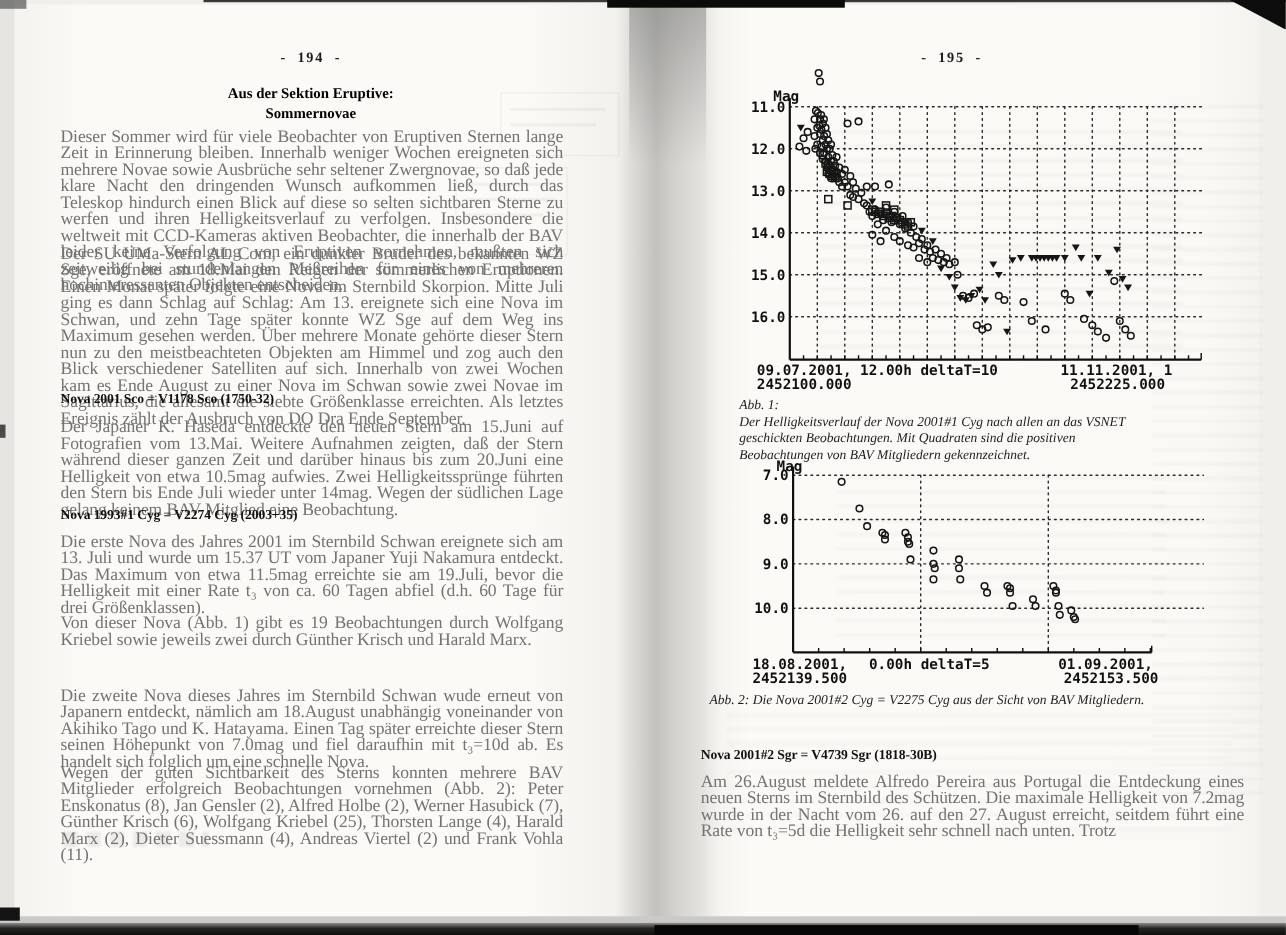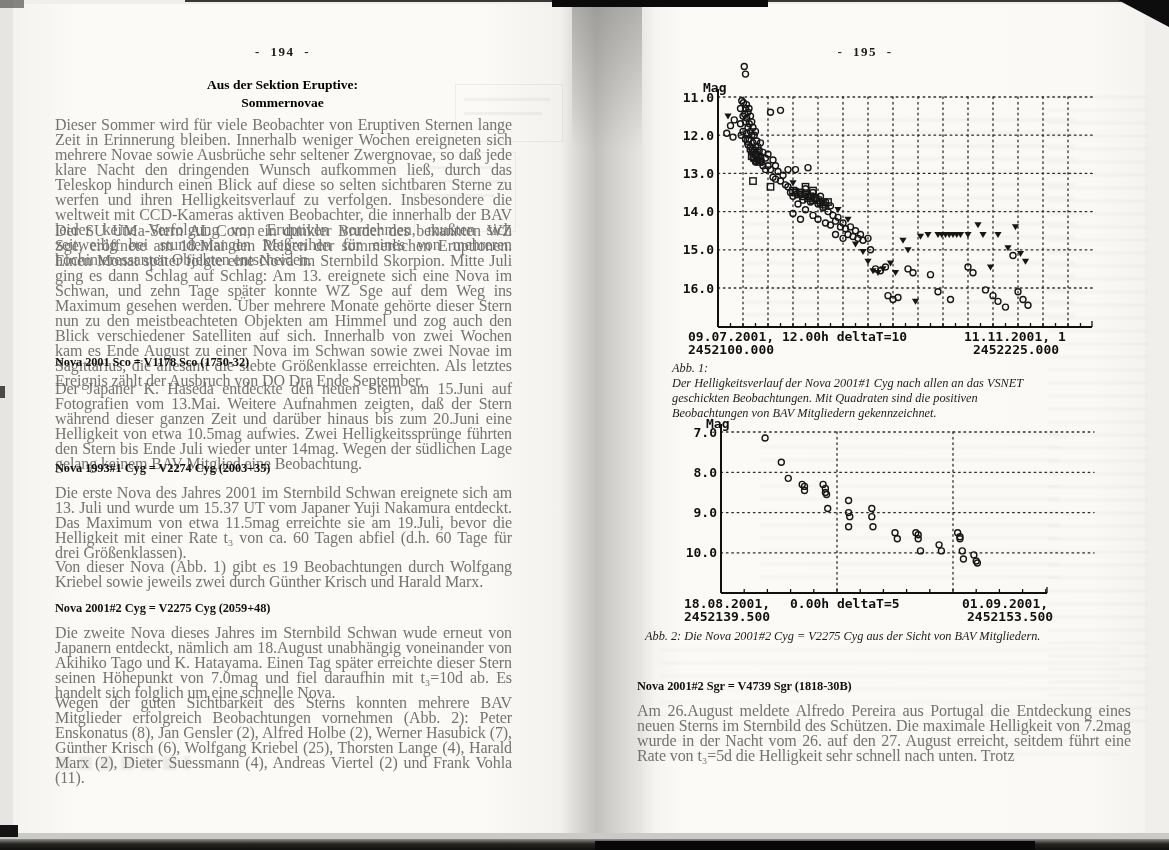--- a/index.html
+++ b/index.html
@@ -99,21 +99,20 @@
 
   <p class="txt" style="left:55px;top:223px;width:457px;">Der SU UMa-Stern AL Com, ein dunkler Bruder des bekannten WZ Sge, eröffnete am 18.Mai den Reigen der sommerlichen Eruptionen. Einen Monat später folgte eine Nova im Sternbild Skorpion. Mitte Juli ging es dann Schlag auf Schlag: Am 13. ereignete sich eine Nova im Schwan, und zehn Tage später konnte WZ Sge auf dem Weg ins Maximum gesehen werden. Über mehrere Monate gehörte dieser Stern nun zu den meistbeachteten Objekten am Himmel und zog auch den Blick verschiedener Satelliten auf sich. Innerhalb von zwei Wochen kam es Ende August zu einer Nova im Schwan sowie zwei Novae im Sagittarius, die allesamt die siebte Größenklasse erreichten. Als letztes Ereignis zählt der Ausbruch von DO Dra Ende September.</p>
 
   <p class="bhead" style="left:55px;top:355px;width:457px;">Nova 2001 Sco = V1178 Sco (1750-32)</p>
   <p class="txt" style="left:55px;top:381px;width:457px;">Der Japaner K. Haseda entdeckte den neuen Stern am 15.Juni auf Fotografien vom 13.Mai. Weitere Aufnahmen zeigten, daß der Stern während dieser ganzen Zeit und darüber hinaus bis zum 20.Juni eine Helligkeit von etwa 10.5mag aufwies. Zwei Helligkeitssprünge führten den Stern bis Ende Juli wieder unter 14mag. Wegen der südlichen Lage gelang keinem BAV Mitglied eine Beobachtung.</p>
 
   <p class="bhead" style="left:55px;top:461px;width:457px;">Nova 1993#1 Cyg = V2274 Cyg (2003+35)</p>
   <p class="txt" style="left:55px;top:485px;width:457px;">Die erste Nova des Jahres 2001 im Sternbild Schwan ereignete sich am 13. Juli und wurde um 15.37 UT vom Japaner Yuji Nakamura entdeckt. Das Maximum von etwa 11.5mag erreichte sie am 19.Juli, bevor die Helligkeit mit einer Rate t₃ von ca. 60 Tagen abfiel (d.h. 60 Tage für drei Größenklassen).</p>
   <p class="txt" style="left:55px;top:559px;width:457px;">Von dieser Nova (Abb. 1) gibt es 19 Beobachtungen durch Wolfgang Kriebel sowie jeweils zwei durch Günther Krisch und Harald Marx.</p>
 
-  <p class="bhead" style="left:55px;top:601px;width:457px;">Nova 2001#2 Cyg = V2275 Cyg (2059+48)</p>
   <p class="txt" style="left:55px;top:625px;width:457px;">Die zweite Nova dieses Jahres im Sternbild Schwan wude erneut von Japanern entdeckt, nämlich am 18.August unabhängig voneinander von Akihiko Tago und K. Hatayama. Einen Tag später erreichte dieser Stern seinen Höhepunkt von 7.0mag und fiel daraufhin mit t₃=10d ab. Es handelt sich folglich um eine schnelle Nova.</p>
   <p class="txt" style="left:55px;top:695px;width:457px;">Wegen der guten Sichtbarkeit des Sterns konnten mehrere BAV Mitglieder erfolgreich Beobachtungen vornehmen (Abb. 2): Peter Enskonatus (8), Jan Gensler (2), Alfred Holbe (2), Werner Hasubick (7), Günther Krisch (6), Wolfgang Kriebel (25), Thorsten Lange (4), Harald Marx (2), Dieter Suessmann (4), Andreas Viertel (2) und Frank Vohla (11).</p>
 
   <p class="pagenum" style="left:655px;top:44px;width:420px;">- 195 -</p>
 
   <div class="chartbox" style="left:680px;top:56px;">
     <svg id="chart1" width="427" height="302">
         <line x1="38" y1="41" x2="416" y2="41" class="grid"></line>
         <text x="34" y="45.5" text-anchor="end" class="clab">11.0</text>
         <line x1="38" y1="79.2" x2="416" y2="79.2" class="grid"></line>

